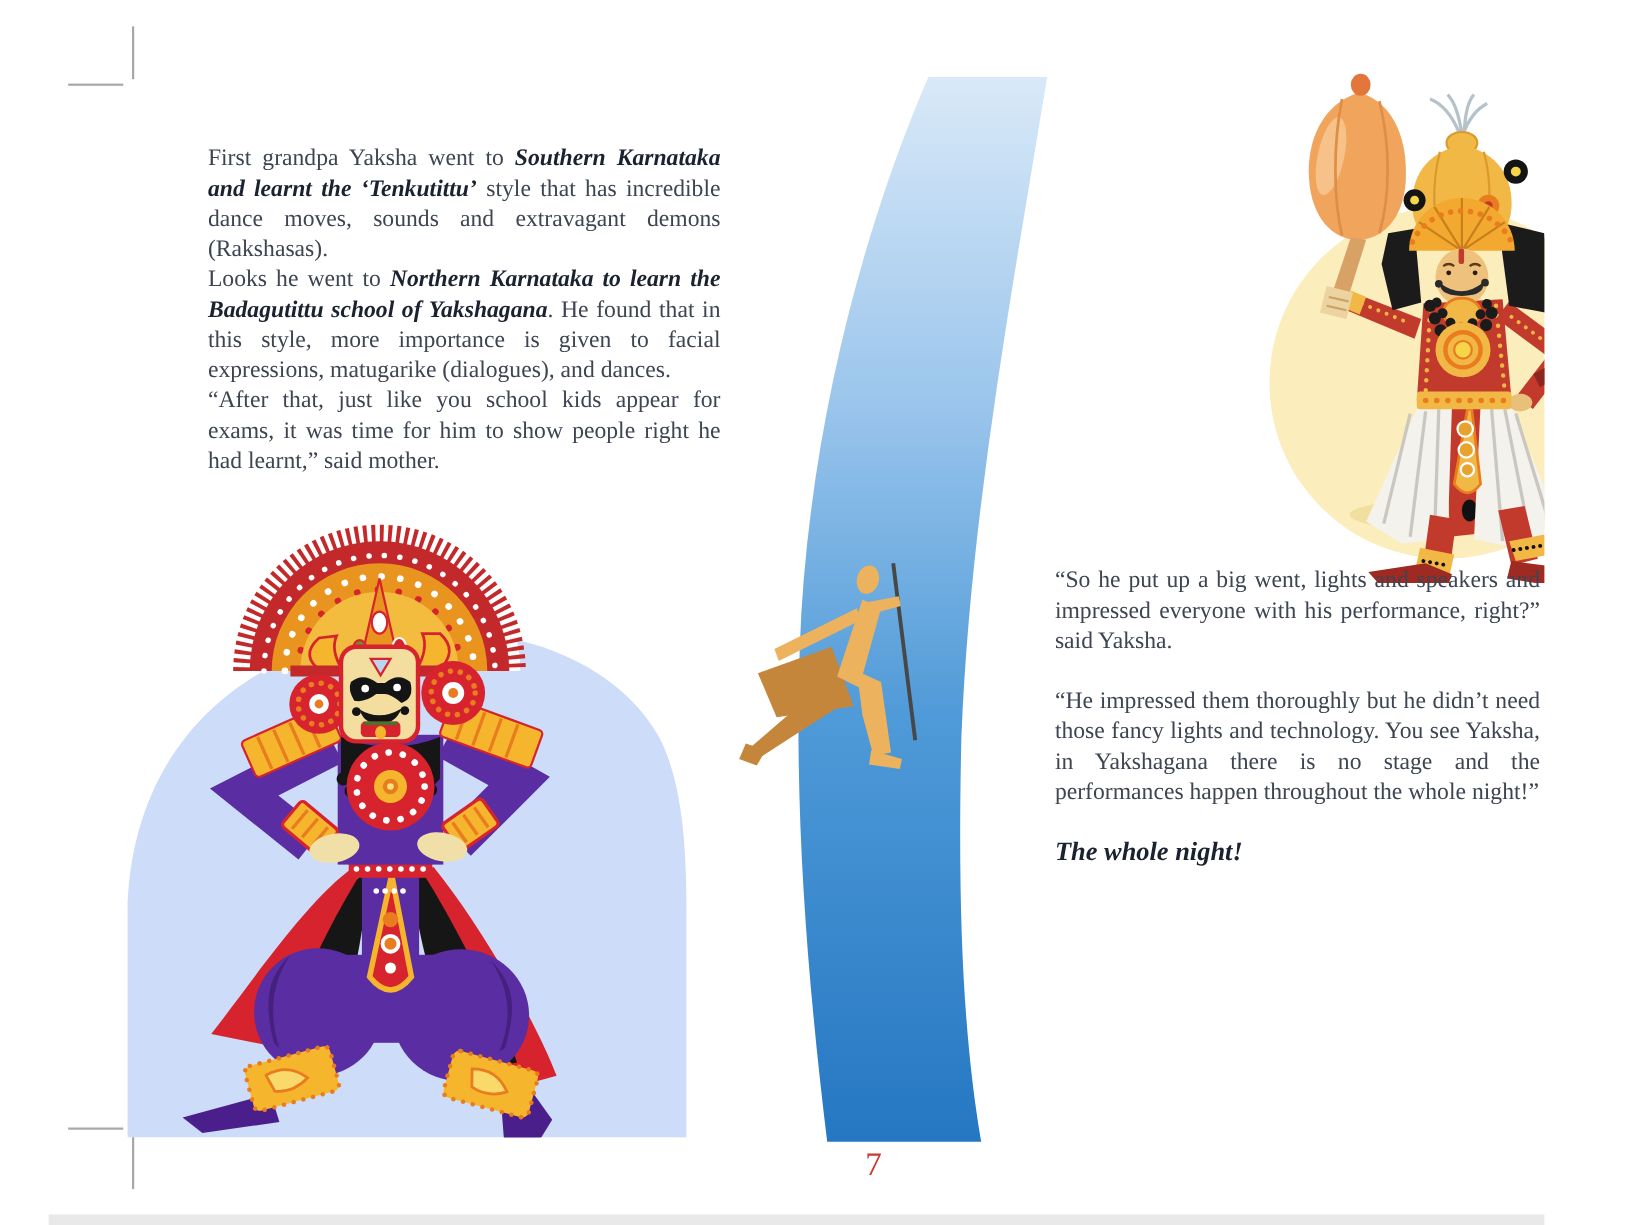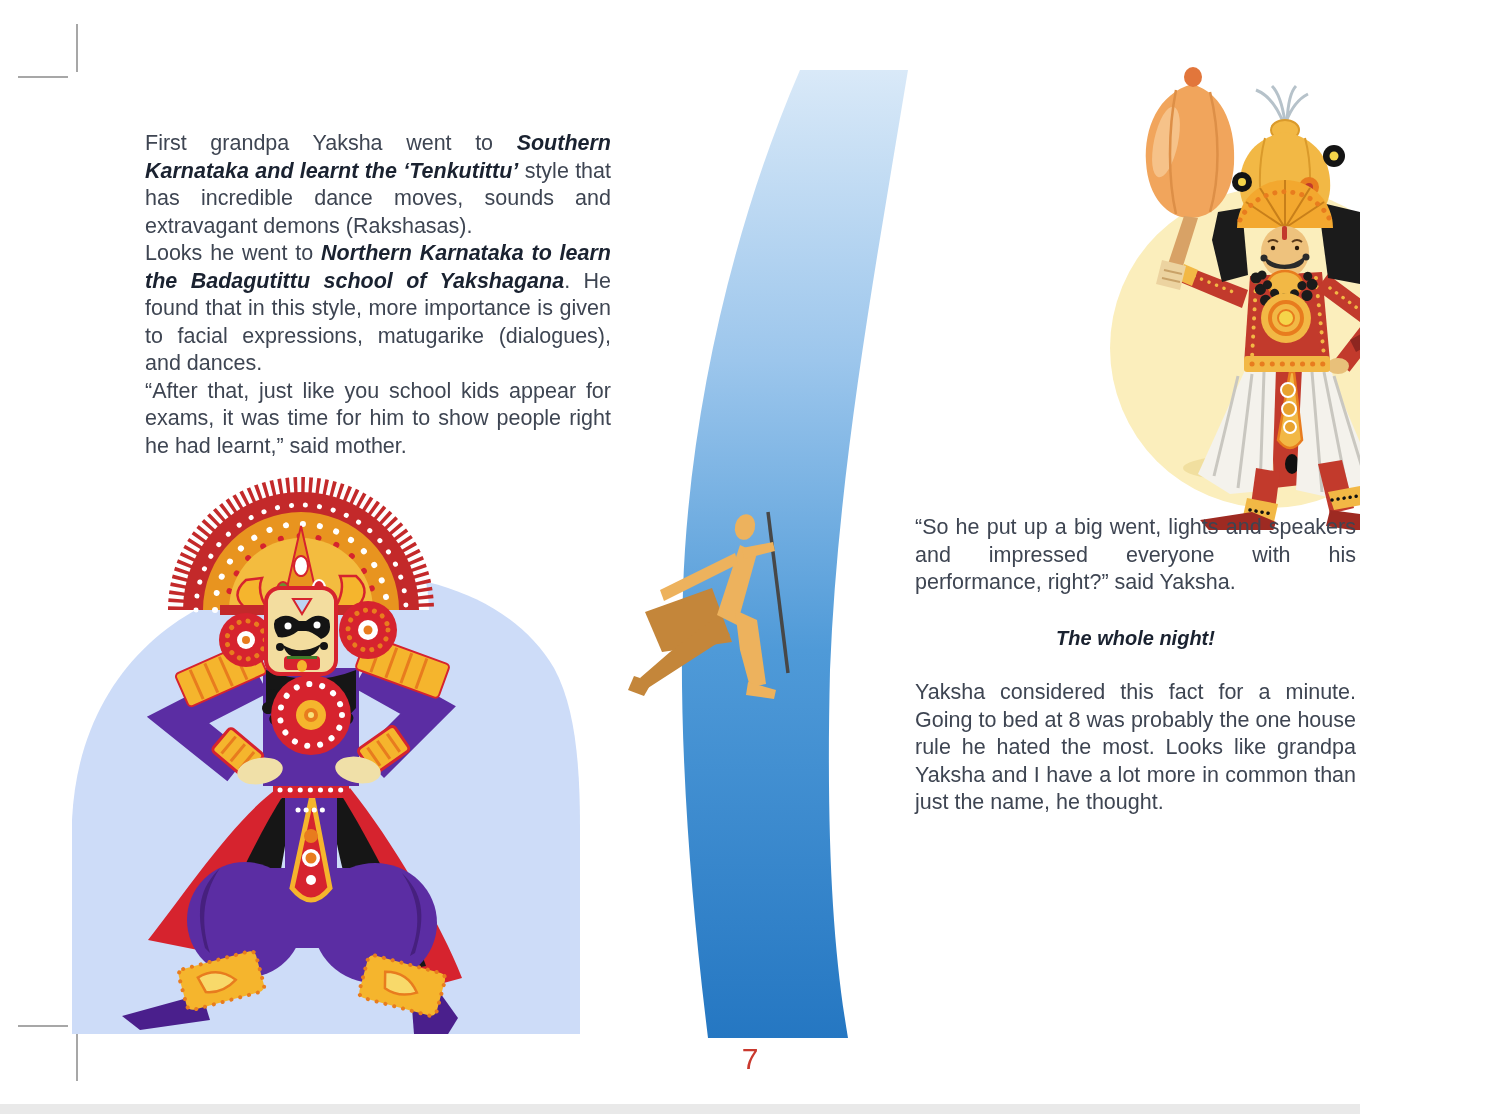--- a/index.html
+++ b/index.html
@@ -1,26 +1,26 @@
 <!DOCTYPE html>
 <html><head>
 <meta charset="utf-8">
 <style>
   html,body{margin:0;padding:0;background:#ffffff;}
   #page{position:relative;width:1360px;height:1114px;background:#ffffff;overflow:hidden;
-        font-family:Liberation Sans, sans-serif;}
+        font-family:Liberation Serif, serif;margin-left:44px;}
   .cropmark{position:absolute;background:#a7a7a7;}
   .bottom-edge{position:absolute;left:0;top:1104px;width:1500px;height:10px;background:#e9e9e9;}
   .textcol{position:absolute;color:#3e4552;font-size:21.5px;line-height:27.5px;text-align:justify;}
   .textcol p{margin:0;}
   .textcol p.gap{margin-bottom:27px;}
   .bi{font-weight:700;font-style:italic;color:#1a2230;}
   #left-text{left:145px;top:130px;width:466px;}
   #right-text{left:915px;top:514px;width:441px;}
-  .section-heading{font-weight:700;font-style:italic;color:#1a2230;font-size:20px;margin:28px 0 27px 0 !important;text-align:center;}
+  .section-heading{font-weight:700;font-style:italic;color:#1a2230;font-size:24px;margin:28px 0 27px 0 !important;text-align:left;}
   #page-num{position:absolute;left:700px;top:1042px;width:100px;text-align:center;
             color:#c9392e;font-size:30px;line-height:34px;}
   svg{position:absolute;display:block;}
   #left-illu{left:70px;top:468px;}
   #ribbon{left:590px;top:50px;}
   #right-illu{left:1080px;top:60px;}
 </style>
 </head>
 <body>
 
@@ -260,20 +260,20 @@
   </svg>
 
   <div id="left-text" class="textcol">
     <p><span>First grandpa Yaksha went to </span><span class="bi">Southern Karnataka and learnt the ‘Tenkutittu’</span><span> style that has incredible dance moves, sounds and extravagant demons (Rakshasas).</span></p>
     <p><span>Looks he went to </span><span class="bi">Northern Karnataka to learn the Badagutittu school of Yakshagana</span><span>. He found that in this style, more importance is given to facial expressions, matugarike (dialogues), and dances.</span></p>
     <p><span>“After that, just like you school kids appear for exams, it was time for him to show people right he had learnt,” said mother.</span></p>
   </div>
 
   <div id="right-text" class="textcol">
     <p class="gap"><span>“So he put up a big went, lights and speakers and impressed everyone with his performance, right?”  said Yaksha.</span></p>
+    <p class="gap"><span>“He impressed them thoroughly but he didn’t need those fancy lights and technology. You see Yaksha, in Yakshagana there is no stage and the performances happen throughout the whole night!”</span></p>
     <p class="section-heading">The whole night!</p>
-    <p><span>Yaksha considered this fact for a minute. Going to bed at 8 was probably the one house rule he hated the most. Looks like grandpa Yaksha and I have a lot more in common than just the name, he thought.</span></p>
   </div>
 
   <div id="page-num">7</div>
 
   <div class="bottom-edge"></div>
 </div>
 
 </body></html>

